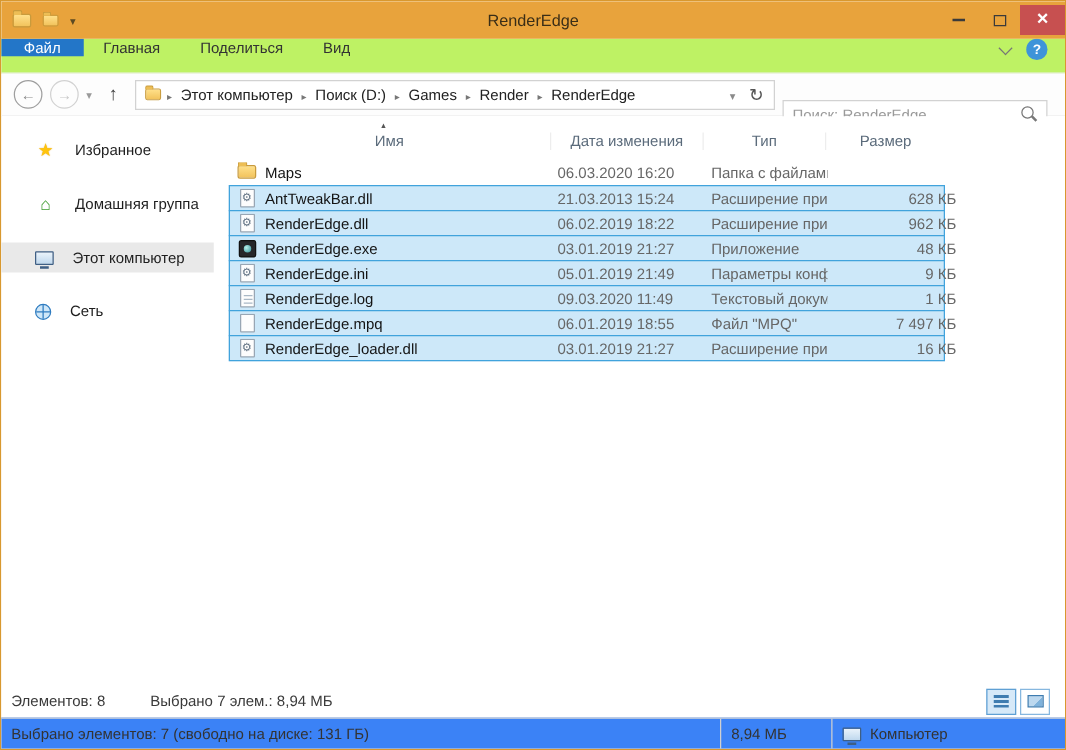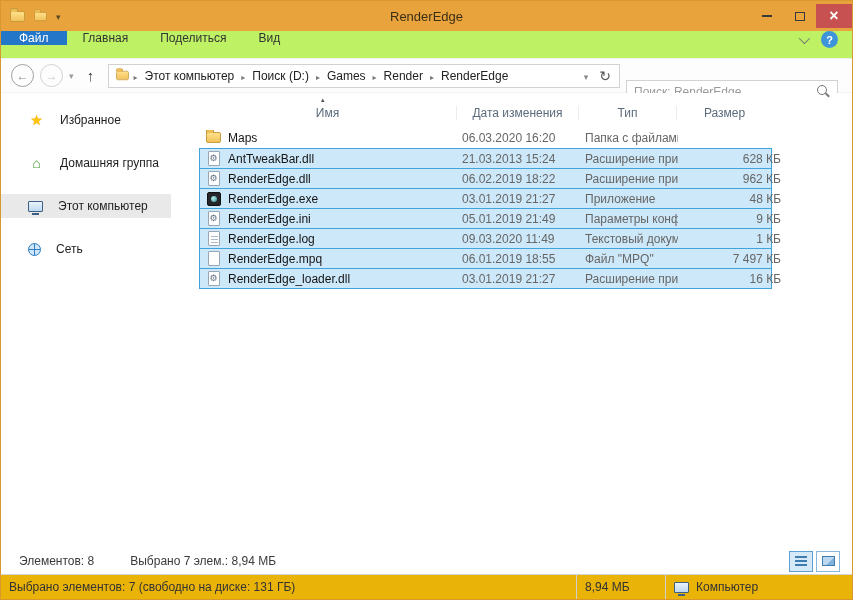--- a/index.html
+++ b/index.html
@@ -55,21 +55,21 @@
   .refresh{padding:0 6px;}
   .refresh::before{content:"↻";font-size:14px;color:#555;}
   .searchbox{width:212px;height:24px;border:1px solid #D2D2D2;background:#fff;display:flex;align-items:center;flex:none;margin-top:32px;}
   .searchbox input{flex:1;border:none;outline:none;font:12px "Liberation Sans",sans-serif;padding:0 4px 0 7px;color:#333;min-width:0;background:transparent;}
   .searchbox input::placeholder{color:#9A9A9A;opacity:1;}
   .magnifier{position:relative;width:15px;height:15px;margin-right:6px;flex:none;}
   .magnifier::before{content:"";position:absolute;left:1px;top:1px;width:8px;height:8px;border:1.5px solid #777;border-radius:50%;}
   .magnifier::after{content:"";position:absolute;left:9px;top:10px;width:5px;height:1.5px;background:#777;transform:rotate(45deg);}
 
   
-  .main{flex:1;display:flex;min-height:0;background:#fff;gap:16px;}
+  .main{flex:1;display:flex;min-height:0;background:#fff;}
   .sidebar{width:170px;flex:none;padding-top:15px;}
   .side-item{height:24px;display:flex;align-items:center;gap:9px;padding-left:27px;margin-bottom:19px;cursor:default;}
   .side-item.selected{background:#E9E9E9;}
   .side-label{color:#1E1E1E;}
 
   .filearea{flex:1;padding:5px 0 0 12px;min-width:0;}
   .fheaders{position:relative;display:flex;width:573px;height:26px;align-items:flex-end;padding-bottom:4px;color:#5B6B7B;}
   .fh{text-align:center;border-right:1px solid #EDEDED;line-height:14px;}
   .fh:last-child{border-right:none;}
   .fh-name{width:258px;}
@@ -101,28 +101,28 @@
   .ic-exe::before{content:"";position:absolute;left:3px;top:3px;width:6px;height:6px;border-radius:50%;background:radial-gradient(circle at 35% 35%,#B8F0EA,#2E8C96);}
   .ic-star::before{content:"★";font-size:14px;color:#FFC40C;text-shadow:0 0 1px #D99B1E;}
   .ic-home::before{content:"⌂";font-size:14px;color:#3E9B2F;font-weight:bold;}
   .ic-computer{position:relative;width:15px;height:11px;border:1px solid #3E5F85;background:linear-gradient(#EAF3FB,#BFD8EE);border-radius:1px;}
   .ic-computer::after{content:"";position:absolute;left:3px;bottom:-4px;width:7px;height:2px;background:#3E5F85;}
   .ic-network{position:relative;width:13px;height:13px;border-radius:50%;border:1px solid #2F7CC0;background:#CFE7F8;}
   .ic-network::before{content:"";position:absolute;left:0;right:0;top:5px;height:1px;background:#2F7CC0;}
   .ic-network::after{content:"";position:absolute;top:0;bottom:0;left:5px;width:1px;background:#2F7CC0;}
 
   
-  .statusbar1{height:26px;flex:none;display:flex;align-items:center;padding:0 12px 0 18px;background:#fff;color:#3A3A3A;}
+  .statusbar1{height:26px;flex:none;display:flex;align-items:center;padding:0 12px 0 8px;background:#fff;color:#3A3A3A;}
   .sb1-sel{margin-left:36px;}
   .sb1-spacer{flex:1;}
   .vbtn{width:24px;height:21px;border:1px solid #86B7DF;display:flex;align-items:center;justify-content:center;margin-left:3px;background:#fff;}
   .vbtn.active{background:#D6E9F8;border-color:#5FA0D4;}
   .vb-details{width:12px;height:10px;background:repeating-linear-gradient(#3E7CB0 0 2px,transparent 2px 4px);}
   .vb-thumbs{width:13px;height:10px;border:1px solid #3E7CB0;background:linear-gradient(135deg,#BCD8EF 60%,#7FB2DB 60%);}
-  .statusbar2{height:25px;flex:none;display:flex;align-items:center;background:#eab308;border-top:1px solid #D5D5D5;color:#333;}
+  .statusbar2{height:25px;flex:none;display:flex;align-items:center;background:#3b82f6;border-top:1px solid #D5D5D5;color:#333;}
   .seg{display:flex;align-items:center;height:100%;padding:0 8px;}
   .seg1{flex:1;border-right:1px solid #D0D0D0;}
   .seg2{width:89px;border-right:1px solid #D0D0D0;}
   .seg3{width:186px;gap:7px;}
 </style>
 </head>
 <body>
 
 <div class="window">
 

